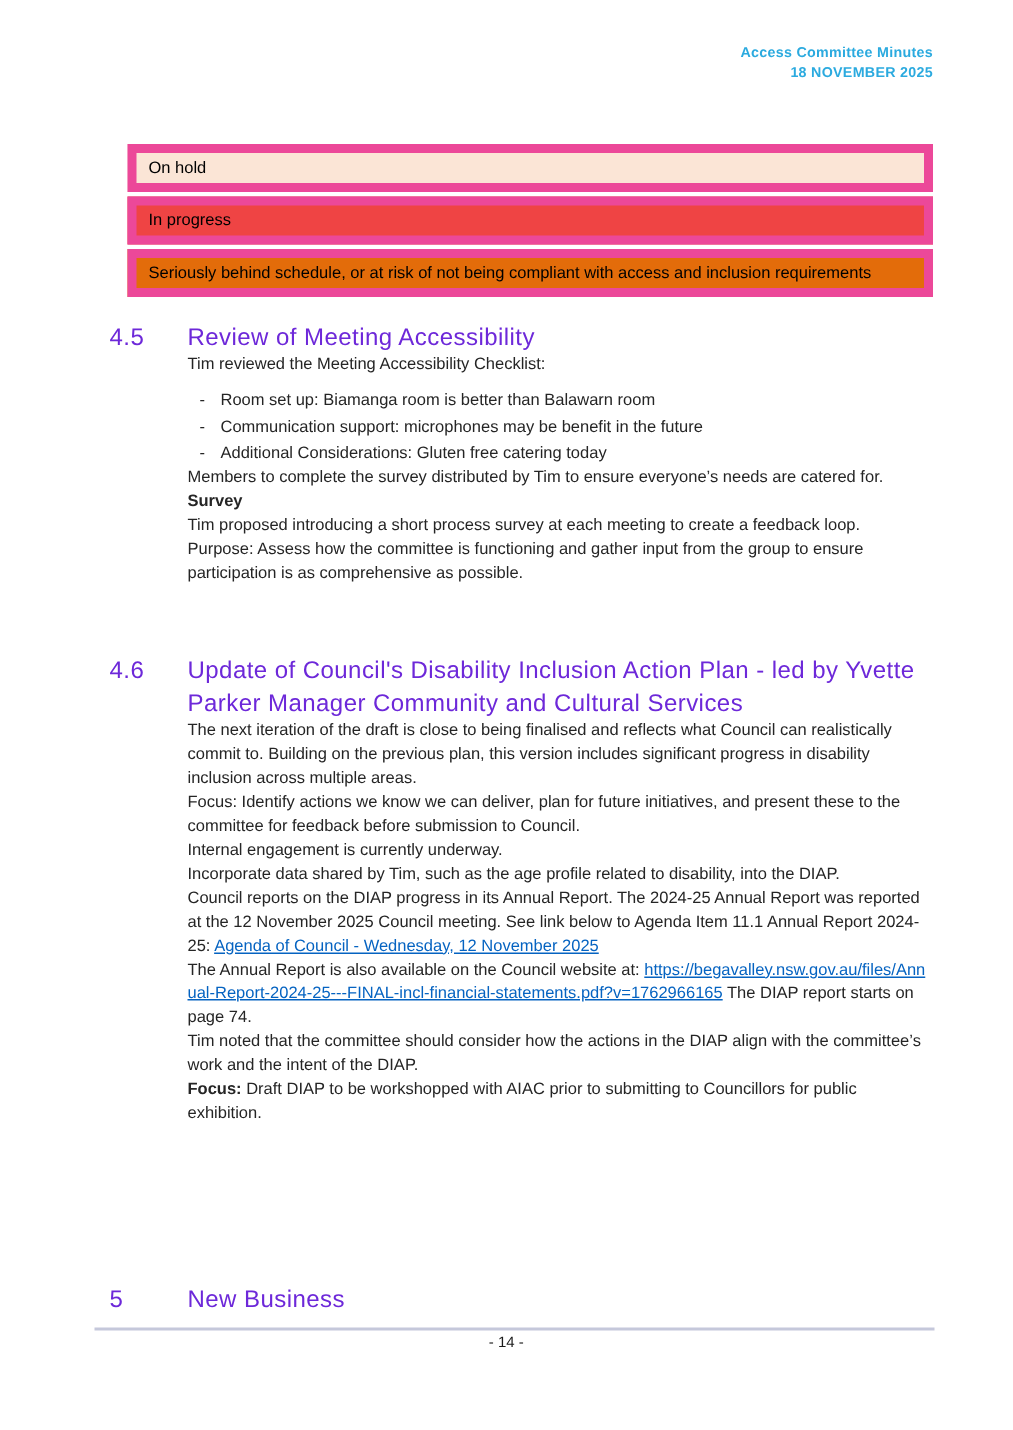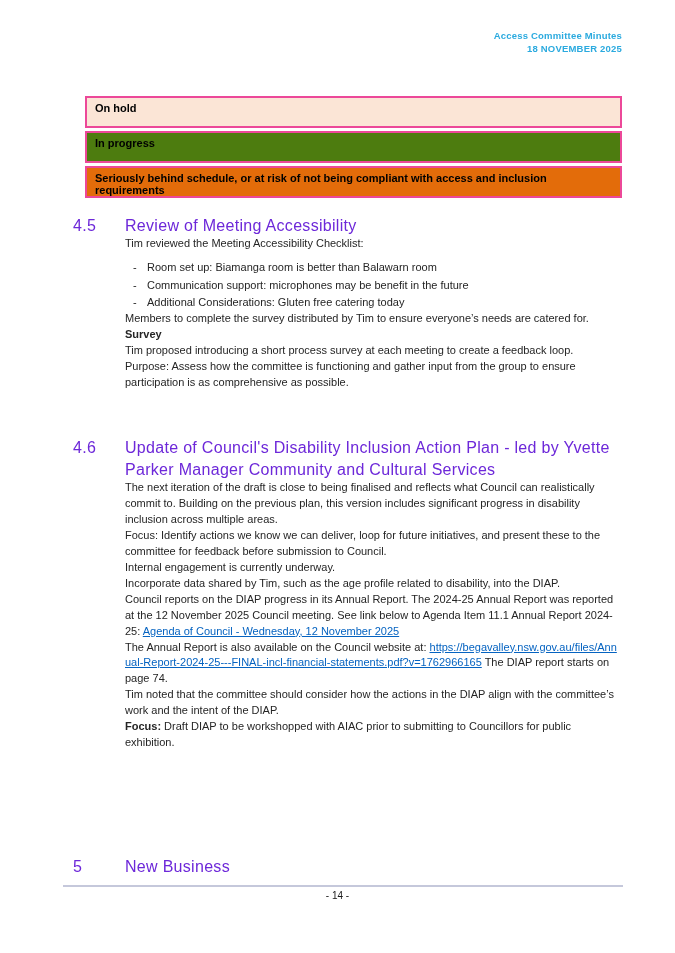--- a/index.html
+++ b/index.html
@@ -19,30 +19,30 @@
     text-align: right;
     color: #2BAADF;
     font-weight: bold;
     font-size: 9.5px;
     line-height: 1.35;
     letter-spacing: 0.2px;
   }
   
   .status-table { margin: 40px 53px 0 85px; }
   .status-row {
-    border: 2px solid #ec4899;
+    border: 6px solid #ec4899;
     height: 32px;
     margin-bottom: 3px;
     padding: 4px 8px;
     font-size: 11px;
-    font-weight: bold;
+    font-weight: normal;
     color: #000000;
   }
   .status-row.onhold { background: #FBE5D6; }
-  .status-row.inprogress { background: #4d7c0f; }
+  .status-row.inprogress { background: #ef4444; }
   .status-row.warning { background: #E36C0A; }
   
   .section-heading {
     display: flex;
     margin: 0 53px 0 73px;
     color: #6d28d9;
     font-size: 16px;
     line-height: 1.35;
     letter-spacing: 0.3px;
   }
@@ -128,21 +128,21 @@
     <p>Purpose: Assess how the committee is functioning and gather input from the group to ensure participation is as comprehensive as possible.</p>
   </div>
 
   <div class="section-heading h46">
     <span class="sec-num">4.6</span>
     <span class="sec-title">Update of Council's Disability Inclusion Action Plan - led by Yvette Parker Manager Community and Cultural Services</span>
   </div>
 
   <div class="body-block">
     <p>The next iteration of the draft is close to being finalised and reflects what Council can realistically commit to. Building on the previous plan, this version includes significant progress in disability inclusion across multiple areas.</p>
-    <p>Focus: Identify actions we know we can deliver, loop for future initiatives, and present these to the committee for feedback before submission to Council.</p>
+    <p>Focus: Identify actions we know we can deliver, plan for future initiatives, and present these to the committee for feedback before submission to Council.</p>
     <p>Internal engagement is currently underway.</p>
     <p>Incorporate data shared by Tim, such as the age profile related to disability, into the DIAP.</p>
     <p><span>Council reports on the DIAP progress in its Annual Report. The 2024-25 Annual Report was reported at the 12 November 2025 Council meeting. See link below to Agenda Item 11.1 Annual Report 2024-25: </span><a href="#" class="doc-link">Agenda of Council - Wednesday, 12 November 2025</a></p>
     <p><span>The Annual Report is also available on the Council website at: </span><a href="#" class="doc-link long-url">https://begavalley.nsw.gov.au/files/Annual-Report-2024-25---FINAL-incl-financial-statements.pdf?v=1762966165</a><span> The DIAP report starts on page 74.</span></p>
     <p>Tim noted that the committee should consider how the actions in the DIAP align with the committee’s work and the intent of the DIAP.</p>
     <p><span class="bold">Focus:</span><span> Draft DIAP to be workshopped with AIAC prior to submitting to Councillors for public exhibition.</span></p>
   </div>
 
   <div class="section5-group">
     <div class="section-heading">

